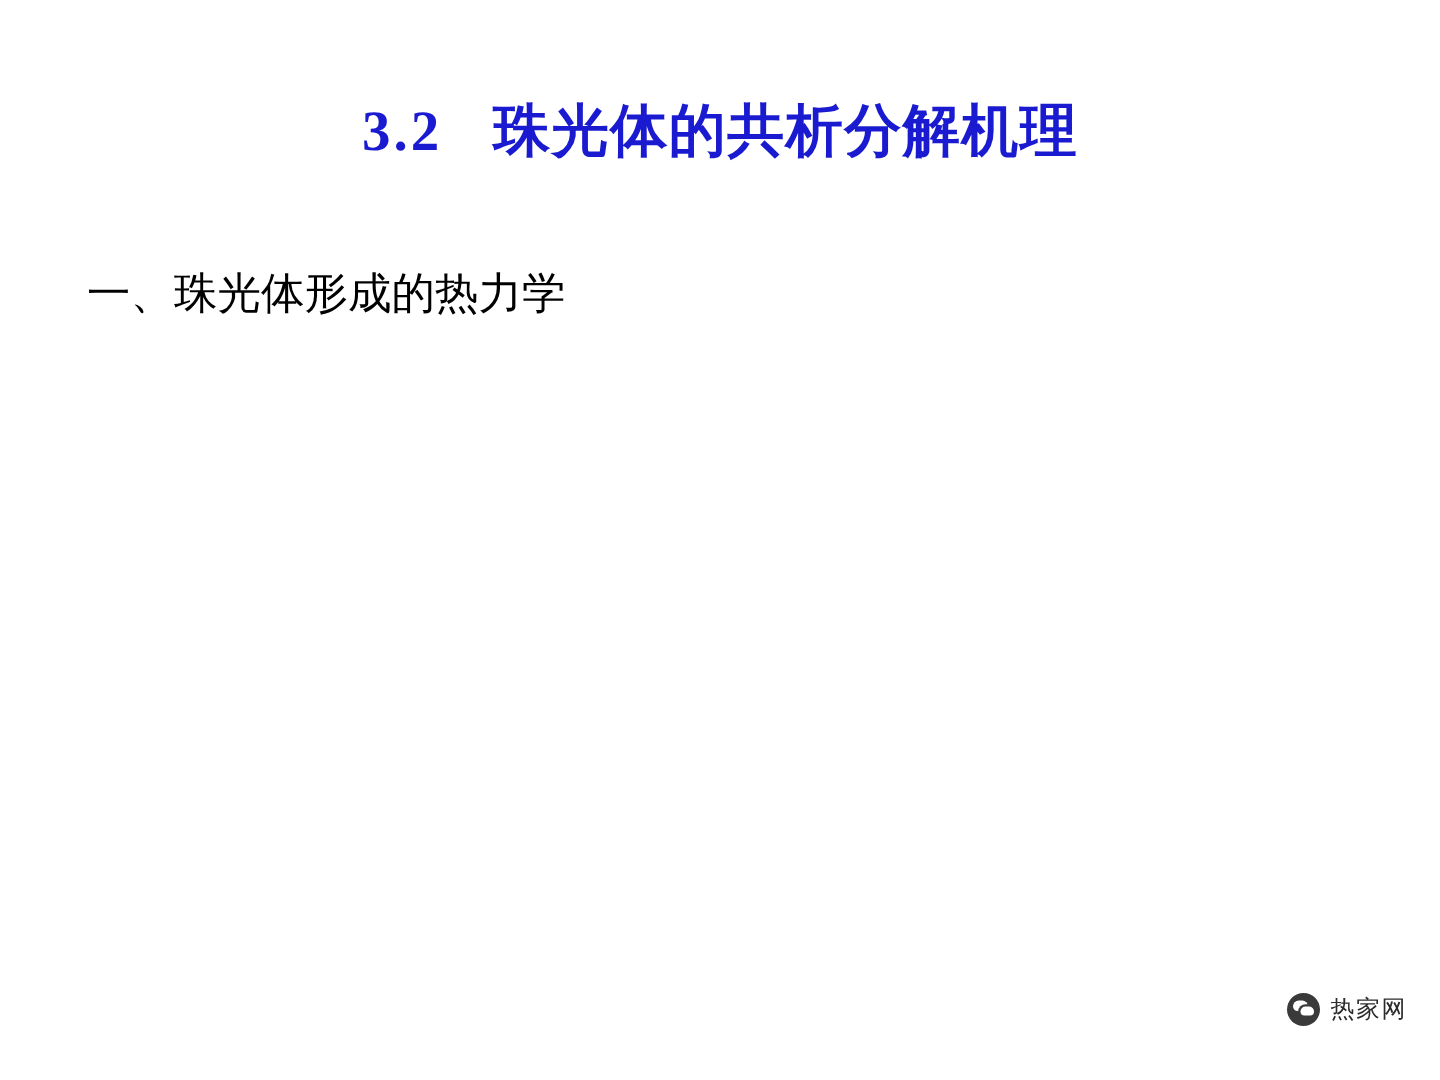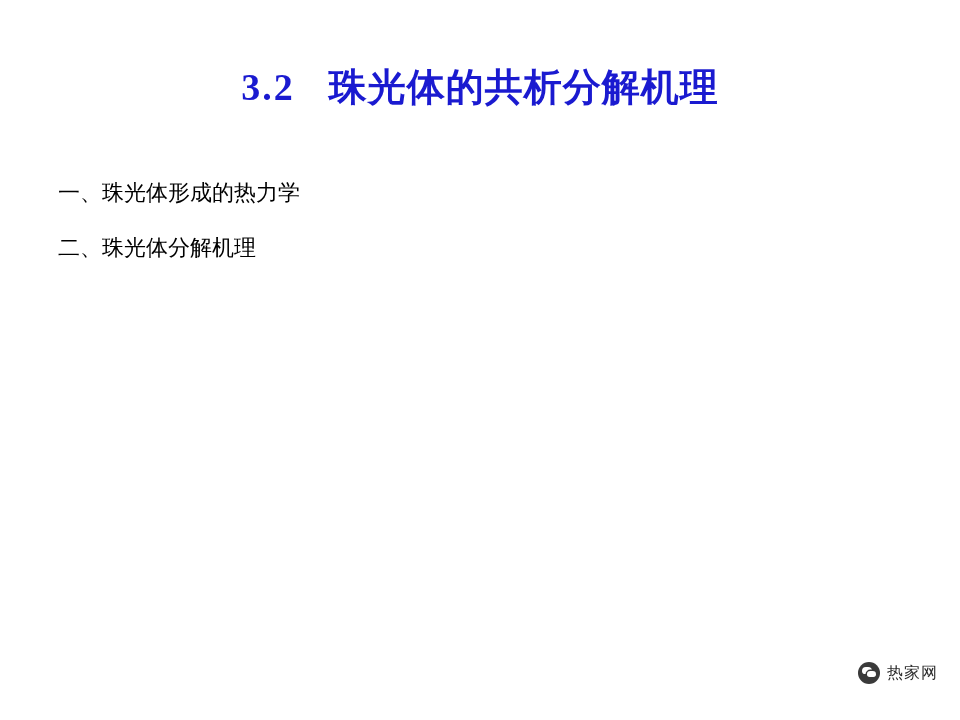--- a/index.html
+++ b/index.html
@@ -41,21 +41,21 @@
     width: 34px;
   }
   .bullet-list {
     position: absolute;
     top: 182px;
     left: 58px;
     width: 700px;
   }
   .bullet-item {
     color: #000000;
-    font-size: 22px;
+    font-size: 29px;
     line-height: 1.0;
     margin-bottom: 33px;
     white-space: nowrap;
   }
   .watermark {
     position: absolute;
     right: 22px;
     bottom: 20px;
     display: flex;
     align-items: center;
@@ -101,21 +101,20 @@
 <body>
 
 <div class="slide">
 
   <div class="slide-title">
     <span class="num">3.2</span><span class="gap"></span><span>珠光体的共析分解机理</span>
   </div>
 
   <div class="bullet-list">
     <div class="bullet-item">一、珠光体形成的热力学</div>
-    <div class="bullet-item">二、珠光体分解机理</div>
   </div>
 
   <div class="watermark">
     <span class="wm-icon"></span>
     <span class="wm-text">热家网</span>
   </div>
 
 </div>
 
 </body></html>

